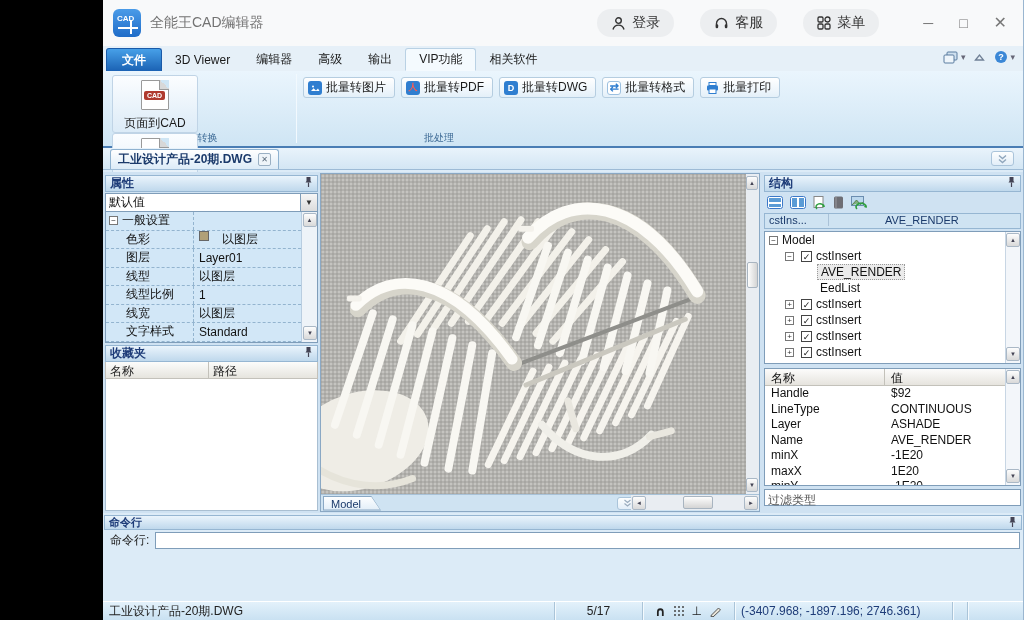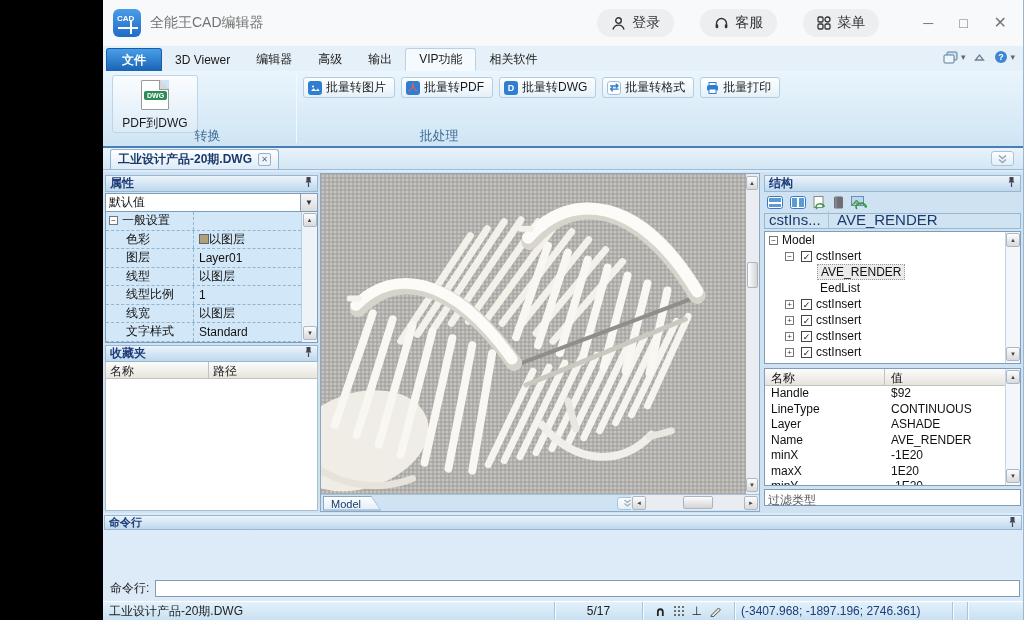--- a/index.html
+++ b/index.html
@@ -30,21 +30,21 @@
                border:1px solid #1a5aa8; border-bottom:none; padding:0 15px; }
   .rtab.active { background:#f4fafe; border:1px solid #b9d1e4; border-bottom:1px solid #f4fafe; }
   .rib-corner { position:absolute; right:8px; top:4px; display:flex; align-items:center; gap:9px; }
   .rib-corner .mini { display:flex; align-items:center; gap:2px; color:#667; font-size:9px; cursor:pointer; }
 
   
   .ribbon-body { height:77px; background:linear-gradient(#eaf5fd,#cfe5f4);
                  border-bottom:2px solid #4a7db4; position:relative; display:flex; }
   .rgroup { position:relative; height:100%; padding:4px 6px 14px 6px; }
   .rgroup .glabel { position:absolute; bottom:1px; left:16px; right:0; text-align:center;
-                    font-size:13px; color:#3e6b96; }
+                    font-size:10px; color:#3e6b96; }
   .gsep { width:1px; background:#b4cce0; border-right:1px solid #f2f9fe; margin:3px 0; }
   .bigbtn { width:86px; height:58px; border:1px solid #c0d4e6; border-radius:3px; margin:0 3px;
             background:linear-gradient(#fbfdff,#dcebf7); display:inline-flex; flex-direction:column;
             align-items:center; justify-content:flex-start; padding-top:4px; cursor:pointer; }
   .bigbtn .doc { position:relative; width:28px; height:32px; background:#fff;
                  border:1px solid #9a9a9a; border-radius:1px; }
   .bigbtn .doc:before { content:""; position:absolute; right:-1px; top:-1px; width:9px; height:9px;
                  background:linear-gradient(225deg,#cfe5f4 50%,#d8d8d8 50%); border-left:1px solid #9a9a9a;
                  border-bottom:1px solid #9a9a9a; }
   .bigbtn .badge { position:absolute; left:2px; top:10px; font-size:7px; font-weight:bold; color:#fff;
@@ -88,21 +88,21 @@
            background:linear-gradient(#f6f6f6,#dcdcdc); font-size:8px; color:#333; text-align:center;
            line-height:17px; cursor:pointer; }
   .prop-grid { border:1px solid #7f9db9; border-top:none; background:#fff; height:131px;
                position:relative; overflow:hidden; }
   .pg-scroll { position:absolute; right:0; top:0; bottom:0; width:16px; background:#eef3f8;
                border-left:1px solid #b9cde0; }
   .prow { display:flex; height:18.5px; background:#d2e7f7; border-bottom:1px dashed #93b4cf;
           font-size:12px; color:#111; align-items:center; margin-right:16px; }
   .prow .pname { width:88px; padding-left:20px; border-right:1px dashed #93b4cf; height:100%;
           display:flex; align-items:center; }
-  .prow .pval { flex:1; padding-left:5px; display:flex; align-items:center; gap:0; }
+  .prow .pval { flex:1; padding-left:5px; display:flex; align-items:flex-start; gap:13px; }
   .prow.cat .pname { padding-left:3px; width:88px; font-weight:normal; }
   .expbox { width:9px; height:9px; border:1px solid #777; background:#fff; font-size:8px;
             line-height:7px; text-align:center; color:#333; display:inline-block; margin-right:4px; }
   .swatch { width:10px; height:10px; border:1px solid #666; display:inline-block; }
   .sb-btn { width:14px; height:14px; background:linear-gradient(#fdfdfd,#d9d9d9); border:1px solid #aab8c6;
             border-radius:2px; font-size:6px; color:#445; text-align:center; line-height:13px; margin:1px auto;
             cursor:pointer; display:block; }
   .pg-scroll .dn { position:absolute; bottom:1px; left:1px; right:1px; }
   .fav { margin-top:2px; flex:1; display:flex; flex-direction:column; }
   .fav-cols { display:flex; height:17px; background:linear-gradient(#fcfcfb,#e6e4de);
@@ -136,21 +136,21 @@
   .hscroll .thumb { position:absolute; left:52px; width:30px; top:1px; bottom:1px;
       background:linear-gradient(#fdfdfd,#d4d4d4); border:1px solid #a8b4c0; border-radius:2px; }
   .hscroll .sb-btn { margin:0 1px; }
 
   
   .panel-right { position:absolute; left:661px; top:3px; width:257px; height:336px;
                  display:flex; flex-direction:column; }
   .stoolbar { height:21px; display:flex; align-items:center; gap:7px; padding:2px 3px; }
   .stoolbar .ticon { cursor:pointer; display:flex; }
   .struct-tabs { height:16px; background:#cfe3f2; border:1px solid #96b6d2; display:flex;
-                 font-size:15px; color:#1b3a6b; align-items:flex-end; }
+                 font-size:11px; color:#1b3a6b; align-items:flex-start;gap:48px; }
   .struct-tabs .st1 { width:64px; padding-left:4px; border-right:1px solid #aac2d8; }
   .struct-tabs .st2 { padding-left:8px; }
   .tree { border:1px solid #7f9db9; background:#fff; height:133px; margin-top:2px;
           position:relative; overflow:hidden; font-size:12px; color:#111; }
   .trow { height:16px; display:flex; align-items:center; }
   .checkbox { width:11px; height:11px; border:1px solid #444; background:#fff; margin:0 4px 0 3px;
               font-size:9px; line-height:10px; text-align:center; color:#111; }
   .tsel { background:#ebebeb; border:1px dotted #9a9a9a; padding:0 3px; }
   .tree-scroll { position:absolute; right:0; top:0; bottom:0; width:15px; background:#f3f6fa;
                  border-left:1px solid #c8d6e4; }
@@ -173,21 +173,21 @@
   .cmd-header { height:15px; background:linear-gradient(#eaf4fc,#bfd8ec); border:1px solid #96b6d2;
                 display:flex; align-items:center; padding:0 4px; font-size:11px; font-weight:bold; color:#1e3c78; }
   .cmd-header .pin { margin-left:auto; }
   .cmd-body { position:relative; height:49px; background:#fff; border:1px solid #7f9db9; border-top:none;
               font-size:12px; color:#111; padding:1px 4px; line-height:15px; overflow:hidden; }
   .cmd-scroll { position:absolute; right:0; top:0; bottom:0; width:15px; background:#f0f3f7;
                 border-left:1px solid #c8d6e4; }
   .cmd-scroll .thumb { position:absolute; left:1px; right:1px; top:16px; height:16px;
                 background:linear-gradient(90deg,#fdfdfd,#d4d4d4); border:1px solid #a8b4c0; }
   .cmd-scroll .dn { position:absolute; bottom:1px; left:0; right:0; }
-  .cmd-input-row { height:21px; display:flex; align-items:center; background:#dcebf7; padding:1px 2px;margin-top:48px; }
+  .cmd-input-row { height:21px; display:flex; align-items:center; background:#dcebf7; padding:1px 2px; }
   .cmd-input-row label { font-size:12px; color:#222; padding:0 6px 0 4px; white-space:nowrap; }
   .cmd-input-row input { flex:1; height:17px; border:1px solid #7f9db9; background:#fff; outline:none;
                 font-size:12px; padding-left:3px; font-family:inherit; }
 
   
   .status { position:absolute; left:0; right:0; bottom:0; height:19px;
             background:linear-gradient(#e3f1fb,#c9e1f2); border-top:1px solid #ffffff;
             display:flex; align-items:center; font-size:12px; color:#222; }
   .scell { height:100%; display:flex; align-items:center; border-right:1px solid #aac4d8;
            box-shadow:1px 0 0 #f4fafe; padding:0 6px; }
@@ -266,20 +266,26 @@
         </span>
       <span class="mini"><svg width="14" height="14" viewBox="0 0 14 14">
             <circle cx="7" cy="7" r="6" fill="#3b87d6"></circle>
             <text x="7" y="10" font-size="9" font-weight="bold" fill="#fff" text-anchor="middle" font-family="Liberation Sans,sans-serif">?</text>
           </svg>▾</span>
     </div>
   </div>
 
   <div class="ribbon-body">
     <div class="rgroup" style="width:193px">
+      <button class="bigbtn">
+        <span class="doc">
+            <span class="badge cad">CAD</span>
+          </span>
+        <span class="blabel">页面到CAD</span>
+      </button>
       <button class="bigbtn">
         <span class="doc">
             <span class="badge dwg">DWG</span>
           </span>
         <span class="blabel">PDF到DWG</span>
       </button>
       <div class="glabel">转换</div>
     </div>
     <div class="gsep"></div>
     <div class="rgroup" style="width:268px">

